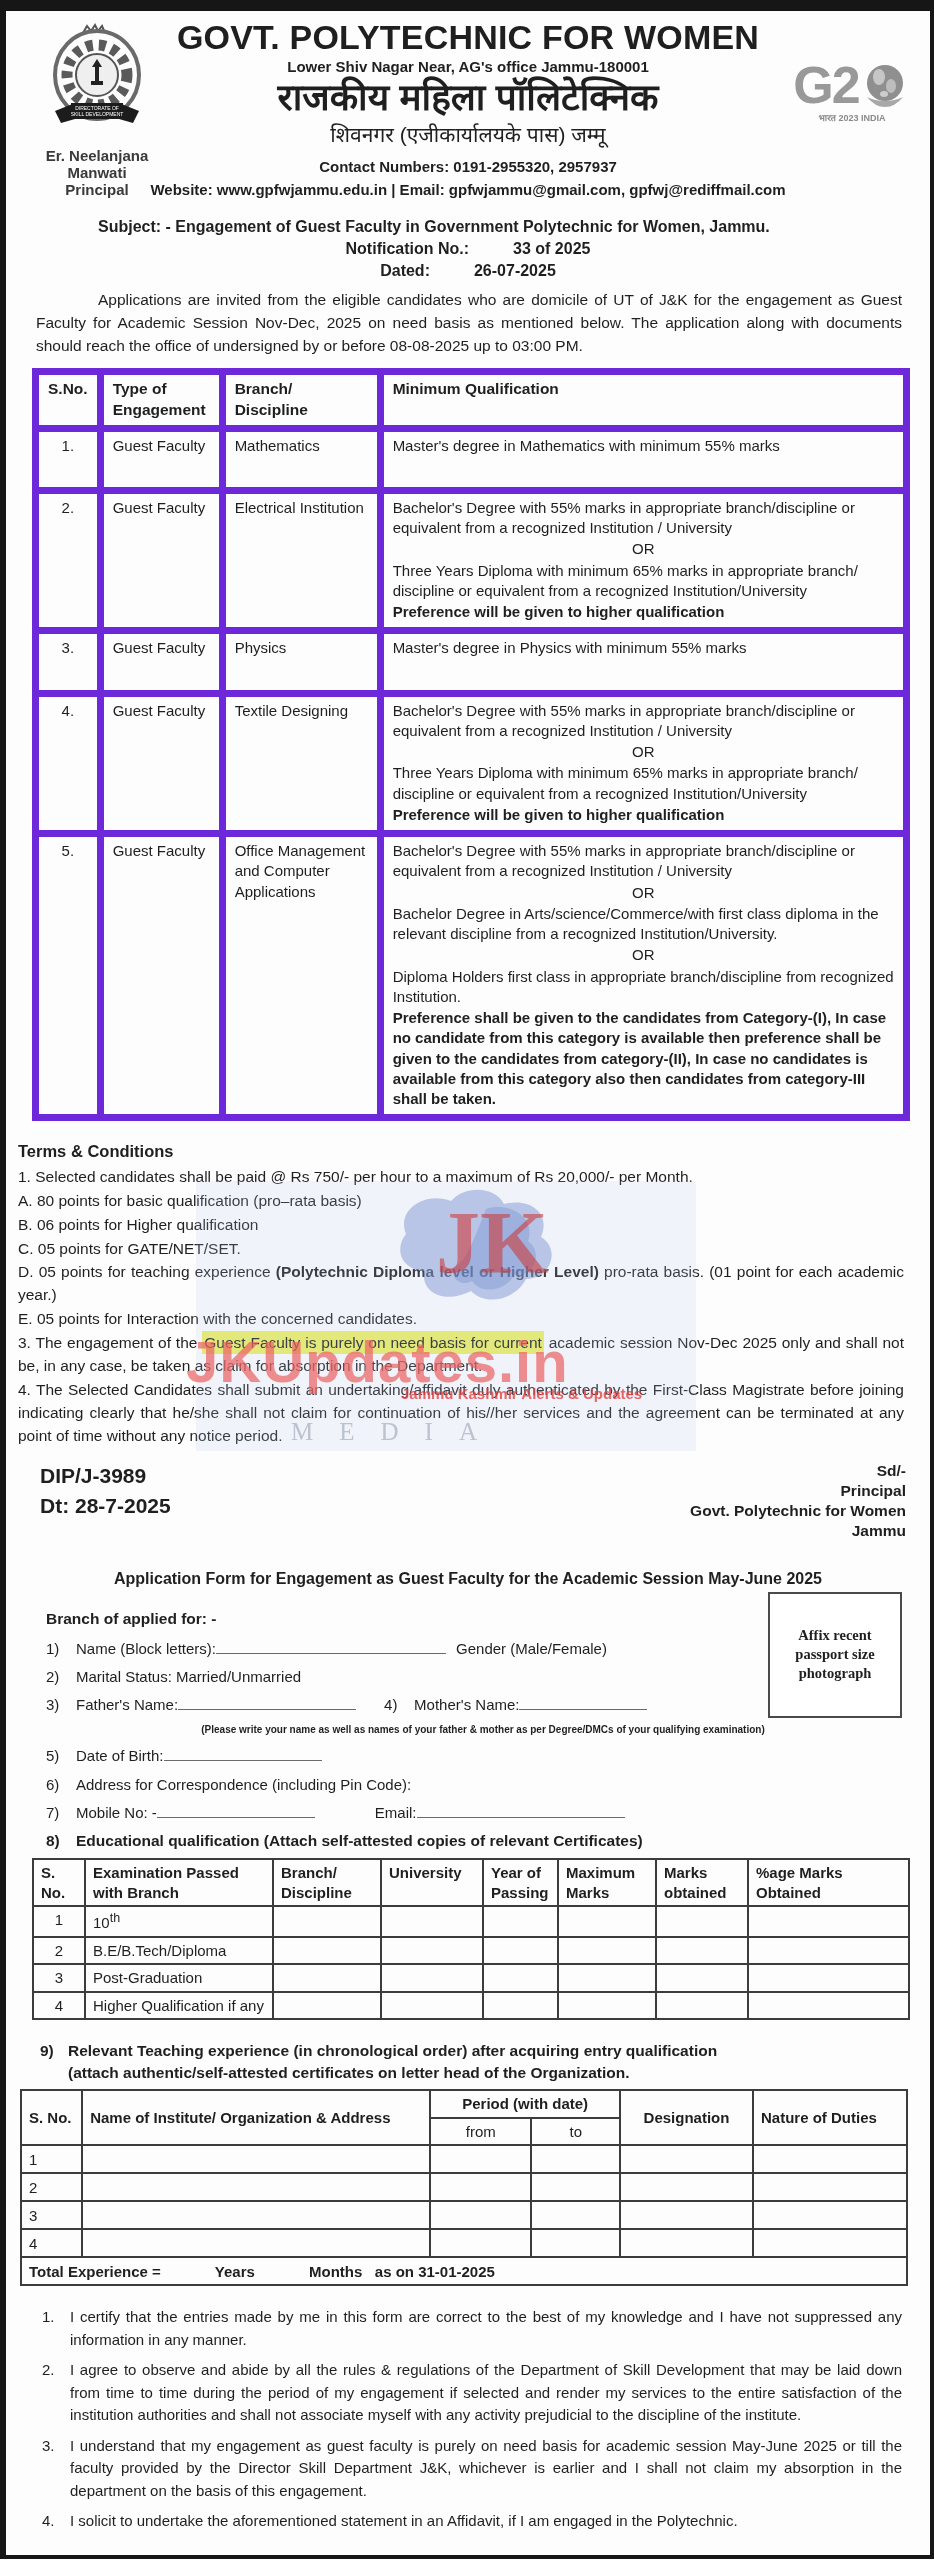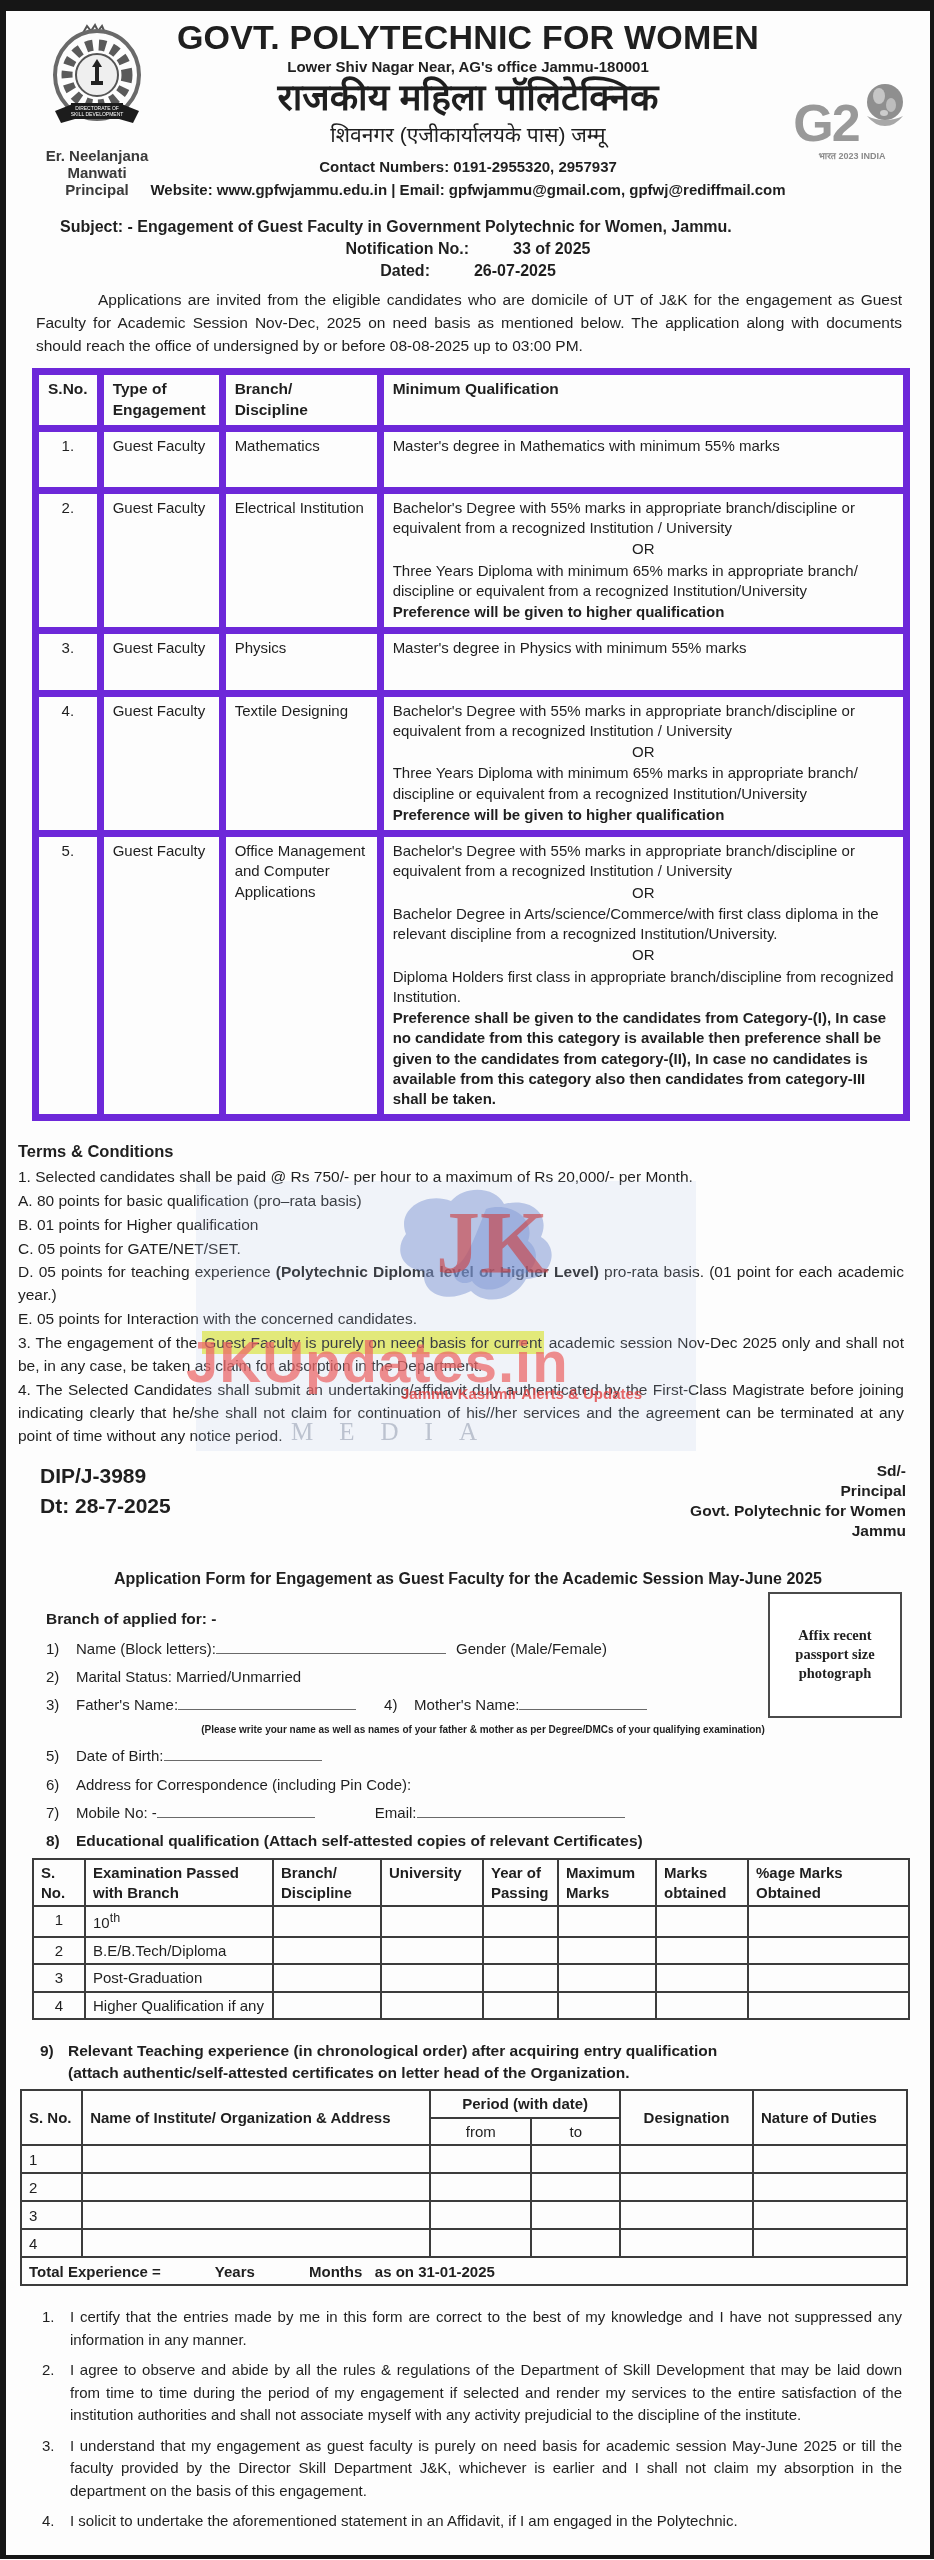--- a/index.html
+++ b/index.html
@@ -9,31 +9,31 @@
   .c { text-align:center; }
   .b { font-weight:bold; }
 
   
   .letterhead { position:relative; text-align:center; padding:8px 10px 6px; }
   .logo-wrap { position:absolute; left:26px; top:12px; width:130px; text-align:center; }
   .principal-name { font-size:15px; font-weight:bold; color:#3a3a3a; margin-top:2px; }
   .principal-title { font-size:15px; font-weight:bold; color:#3a3a3a; }
   .g20-wrap { position:absolute; right:14px; top:44px; width:128px; text-align:center; color:#8f8f8f; }
   .g20-row { display:flex; align-items:center; justify-content:center; }
-  .g20-text { font-size:52px; font-weight:bold; color:#999; letter-spacing:-2px;margin-top:38px; }
+  .g20-text { font-size:52px; font-weight:bold; color:#999; letter-spacing:-2px; }
   .g20-caption { font-size:9px; color:#8a8a8a; font-weight:bold; margin-top:-4px; }
   .org-title { font-size:34px; font-weight:bold; letter-spacing:0.2px; line-height:1.1; }
   .org-addr { font-size:15px; font-weight:bold; margin-top:2px; }
   .org-hi { font-size:37px; font-weight:bold; line-height:1.15; margin-top:2px; }
   .org-hi-sub { font-size:21px; font-weight:normal; margin-top:0px; }
   .contact-line { font-size:15px; font-weight:bold; margin-top:10px; }
   .website-line { font-size:15px; font-weight:bold; margin-top:6px; }
 
   
-  .subject { font-size:16px; font-weight:bold; padding:14px 30px 0 54px; }
+  .subject { font-size:16px; font-weight:bold; padding:14px 30px 0 92px; }
   .noti-line { font-size:16px; font-weight:bold; text-align:center; margin-top:4px; }
   .noti-line .gap { display:inline-block; width:44px; }
   .intro { font-size:15.5px; line-height:1.5; text-align:justify; padding:8px 28px 8px 30px; text-indent:62px; }
 
   
   table { border-collapse:collapse; }
   .vtable { width:calc(100% - 46px); margin:2px 20px 0 26px; font-size:15px; }
   .vtable th, .vtable td { border:7px solid #6d28d9; padding:4px 9px; vertical-align:top; line-height:1.35; }
   .vtable th { text-align:left; font-size:15.5px; }
   .vtable .sno { width:58px; text-align:center; }
@@ -229,21 +229,21 @@
       </svg>
       <div class="wm-jk">JK</div>
       <div class="wm-brand">JKUpdates.in</div>
       <div class="wm-tagline">Jammu Kashmir Alerts &amp; Updates</div>
       <div class="wm-media">MEDIA</div>
     </div>
     <div class="terms-title">Terms &amp; Conditions</div>
     <div>
         <div class="tline">1. Selected candidates shall be paid @ Rs 750/- per hour to a maximum of Rs 20,000/- per Month.</div>
         <div class="tline">A. 80 points for basic qualification (pro–rata basis)</div>
-        <div class="tline">B. 01 points for Higher qualification</div>
+        <div class="tline">B. 06 points for Higher qualification</div>
         <div class="tline">C. 05 points for GATE/NET/SET.</div>
         <div class="tline">D.  05 points for teaching experience <b>(Polytechnic Diploma level or Higher Level)</b> pro-rata basis.  (01 point for each academic year.)</div>
         <div class="tline">E.  05 points for Interaction with the concerned candidates.</div>
         <div class="tline">3. The engagement of the <span class="hl">Guest Faculty is purely on need basis for current</span> academic session Nov-Dec 2025 only and shall not be, in any case, be taken as claim for absorption in the Department.</div>
         <div class="tline">4. The Selected Candidates shall submit an undertaking/affidavit duly authenticated by the First-Class Magistrate before joining indicating clearly that he/she shall not claim for continuation of his//her services and the agreement can be terminated at any point of time without any notice period.</div>
       </div>
   </div>
 
   <div class="sign-row">
     <div class="dip-block">

